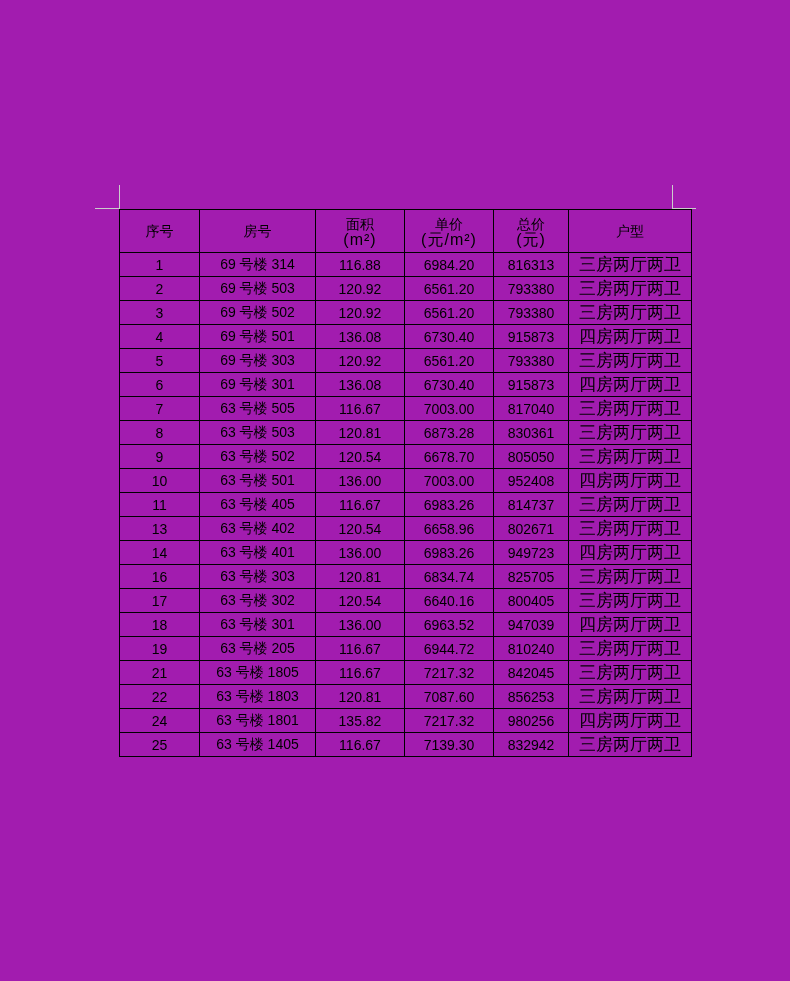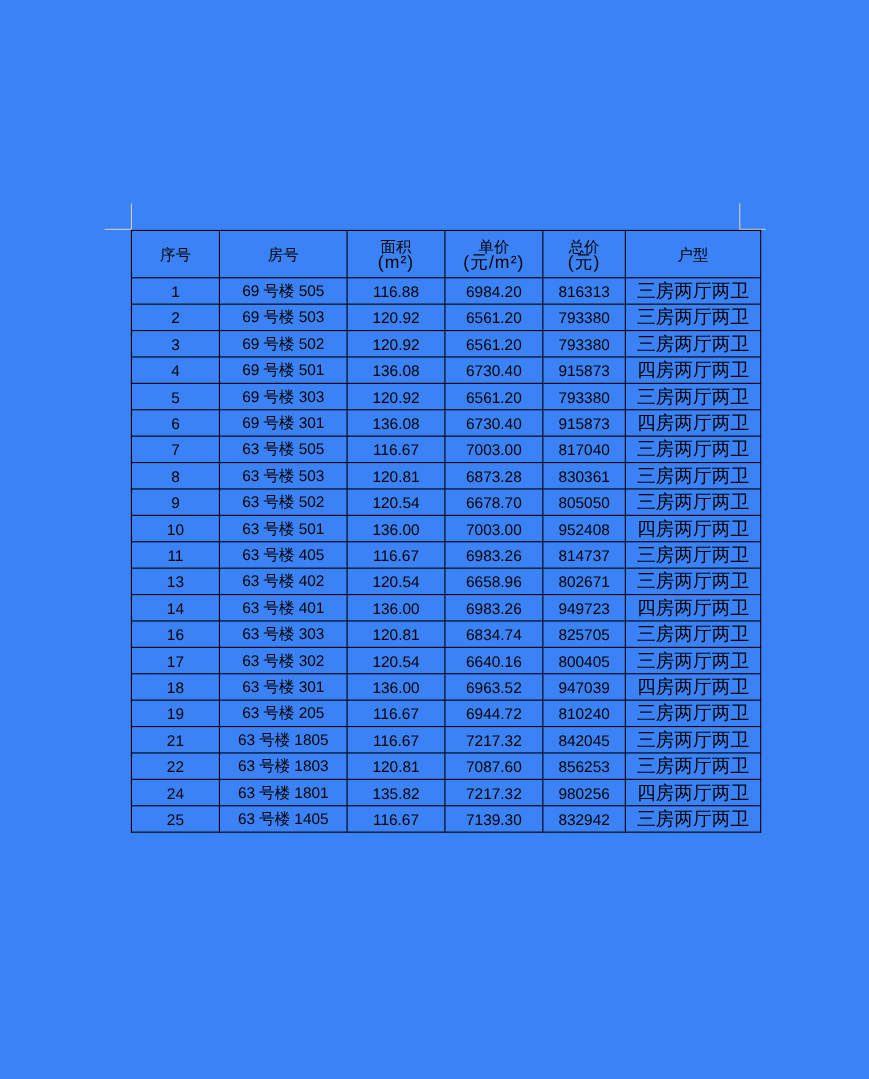--- a/index.html
+++ b/index.html
@@ -12,21 +12,21 @@
   }
   body {
     position: relative;
     font-family: "Liberation Sans", "DejaVu Sans", sans-serif;
     color: #000000;
   }
   .page {
     position: absolute;
     left: 0; top: 0;
     width: 790px; height: 981px;
-    background: #3b82f6;
+    background: #a21caf;
   }
   
   .mark { position: absolute; background: #cccccc; }
   .mark-tl-h { left: 95px;  top: 208px; width: 24px; height: 1px; }
   .mark-tl-v { left: 119px; top: 185px; width: 1px;  height: 24px; }
   .mark-tr-h { left: 672px; top: 208px; width: 24px; height: 1px; }
   .mark-tr-v { left: 672px; top: 185px; width: 1px;  height: 24px; }
 
   table.price-table {
     position: absolute;
@@ -99,21 +99,21 @@
           <div class="h-unit">(元)</div>
         </th>
         <th>
           <div class="h-main">户型</div>
         </th>
       </tr>
     </thead>
     <tbody>
         <tr>
           <td>1</td>
-          <td>69 号楼 505</td>
+          <td>69 号楼 314</td>
           <td>116.88</td>
           <td>6984.20</td>
           <td>816313</td>
           <td class="layout-cell">三房两厅两卫</td>
         </tr>
         <tr>
           <td>2</td>
           <td>69 号楼 503</td>
           <td>120.92</td>
           <td>6561.20</td>

